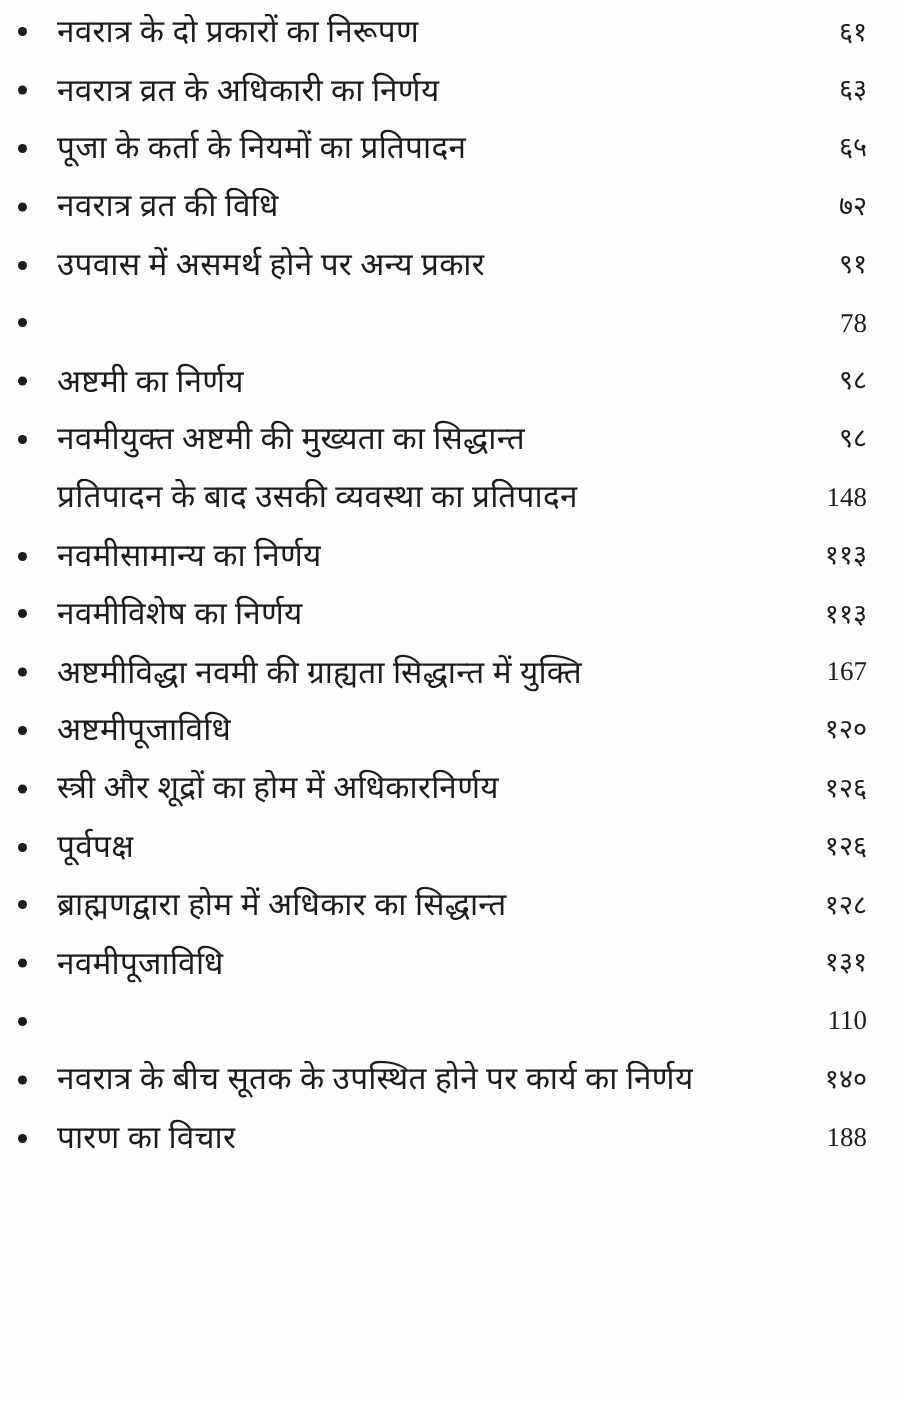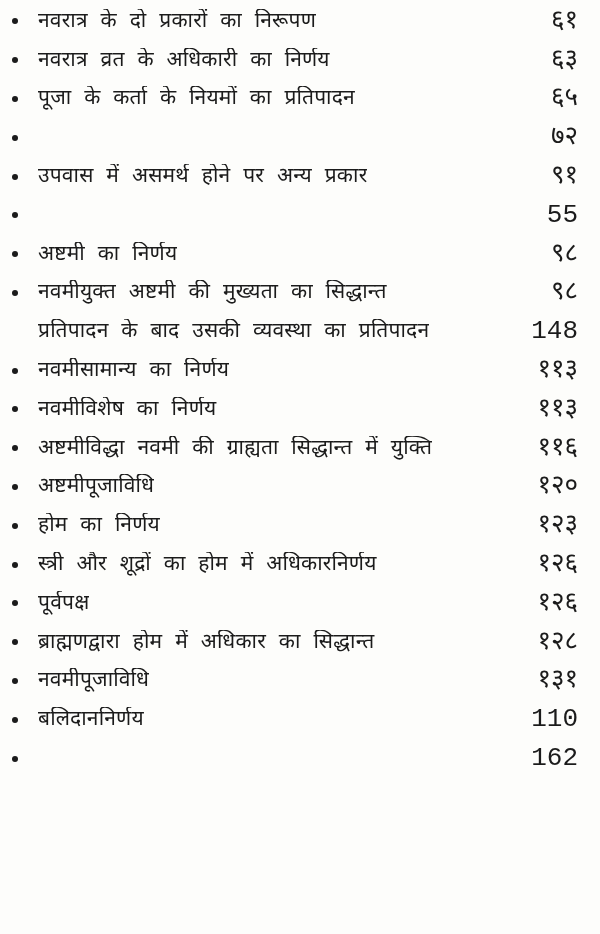--- a/index.html
+++ b/index.html
@@ -7,21 +7,21 @@
     padding: 0;
     background: #e8e8e8;
   }
   .page-container {
     position: relative;
     width: 600px;
     height: 934px;
     margin: 0 auto;
     background: #fdfdfb;
     color: #1b1b1b;
-    font-family: Liberation Mono, monospace;
+    font-family: Liberation Serif, serif;
     overflow: hidden;
     box-sizing: border-box;
     padding-top: 2px;
     text-align: center;
   }
   .toc-list {
     display: flex;
     flex-direction: column;
   }
   .row {
@@ -44,21 +44,21 @@
     flex: 0 1 auto;
     font-size: 21px;
     line-height: 1.2;
     white-space: nowrap;
     overflow: hidden;
     letter-spacing: 0.2px;
   }
   .page-num {
     margin-left: auto;
     flex: none;
-    font-size: 26px;
+    font-size: 18px;
     line-height: 1.2;
     padding-left: 8px;
   }
 </style>
 </head>
 <body>
 
 <div class="page-container">
   <div class="toc-list" style="background: rgb(253, 253, 251); color: rgb(27, 27, 27);">
   <div class="row">
@@ -74,33 +74,34 @@
   </div>
 
   <div class="row">
     <span class="bullet"></span>
     <span class="title">पूजा के कर्ता के नियमों का प्रतिपादन</span>
     <span class="page-num">६५</span>
   </div>
 
   <div class="row">
     <span class="bullet"></span>
+    <span class="title">नवरात्र व्रत की विधि</span>
     <span class="page-num">७२</span>
   </div>
 
 
   <div class="row">
     <span class="bullet"></span>
     <span class="title">उपवास में असमर्थ होने पर अन्य प्रकार</span>
     <span class="page-num">९१</span>
   </div>
 
   <div class="row">
     <span class="bullet"></span>
-    <span class="page-num">55</span>
+    <span class="page-num">78</span>
   </div>
 
   <div class="row">
     <span class="bullet"></span>
     <span class="title">अष्टमी का निर्णय</span>
     <span class="page-num">९८</span>
   </div>
 
   <div class="row">
     <span class="bullet"></span>
@@ -124,34 +125,29 @@
 
   <div class="row">
     <span class="bullet"></span>
     <span class="title">नवमीविशेष का निर्णय</span>
     <span class="page-num">११३</span>
   </div>
 
   <div class="row">
     <span class="bullet"></span>
     <span class="title">अष्टमीविद्धा नवमी की ग्राह्यता सिद्धान्त में युक्ति</span>
-    <span class="page-num">११६</span>
+    <span class="page-num">167</span>
   </div>
 
   <div class="row">
     <span class="bullet"></span>
     <span class="title">अष्टमीपूजाविधि</span>
     <span class="page-num">१२०</span>
   </div>
 
-  <div class="row">
-    <span class="bullet"></span>
-    <span class="title">होम का निर्णय</span>
-    <span class="page-num">१२३</span>
-  </div>
 
   <div class="row">
     <span class="bullet"></span>
     <span class="title">स्त्री और शूद्रों का होम में अधिकारनिर्णय</span>
     <span class="page-num">१२६</span>
   </div>
 
   <div class="row">
     <span class="bullet"></span>
     <span class="title">पूर्वपक्ष</span>
@@ -165,23 +161,28 @@
   </div>
 
   <div class="row">
     <span class="bullet"></span>
     <span class="title">नवमीपूजाविधि</span>
     <span class="page-num">१३१</span>
   </div>
 
   <div class="row">
     <span class="bullet"></span>
-    <span class="title">बलिदाननिर्णय</span>
     <span class="page-num">110</span>
   </div>
 
+  <div class="row">
+    <span class="bullet"></span>
+    <span class="title">नवरात्र के बीच सूतक के उपस्थित होने पर कार्य का निर्णय</span>
+    <span class="page-num">१४०</span>
+  </div>
 
   <div class="row">
     <span class="bullet"></span>
-    <span class="page-num">162</span>
+    <span class="title">पारण का विचार</span>
+    <span class="page-num">188</span>
   </div>
 </div>
 </div>
 
 </body></html>

